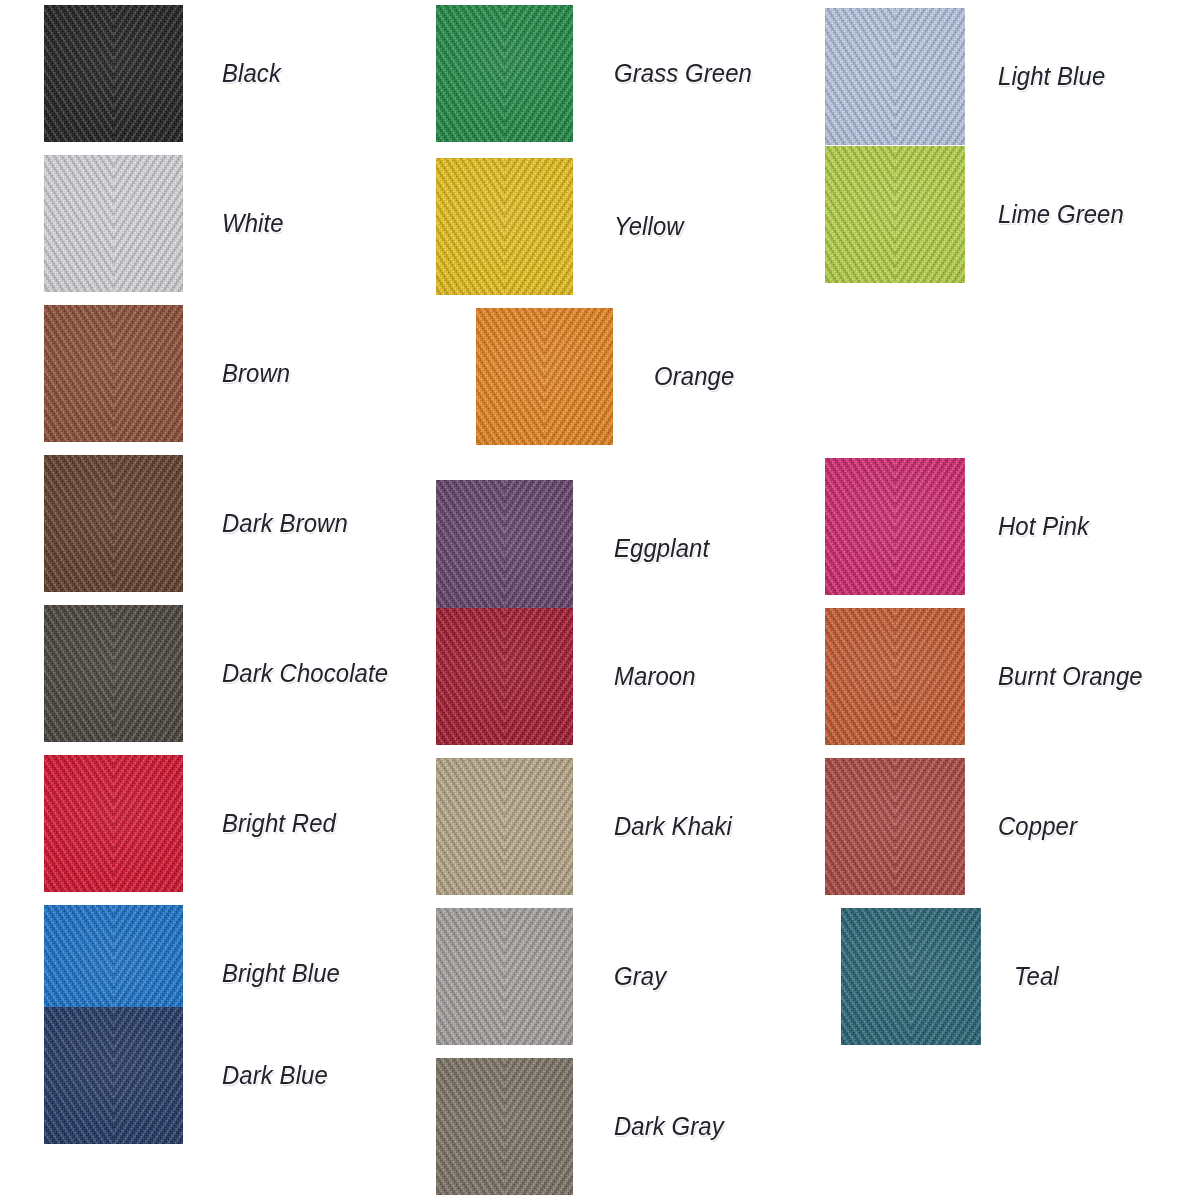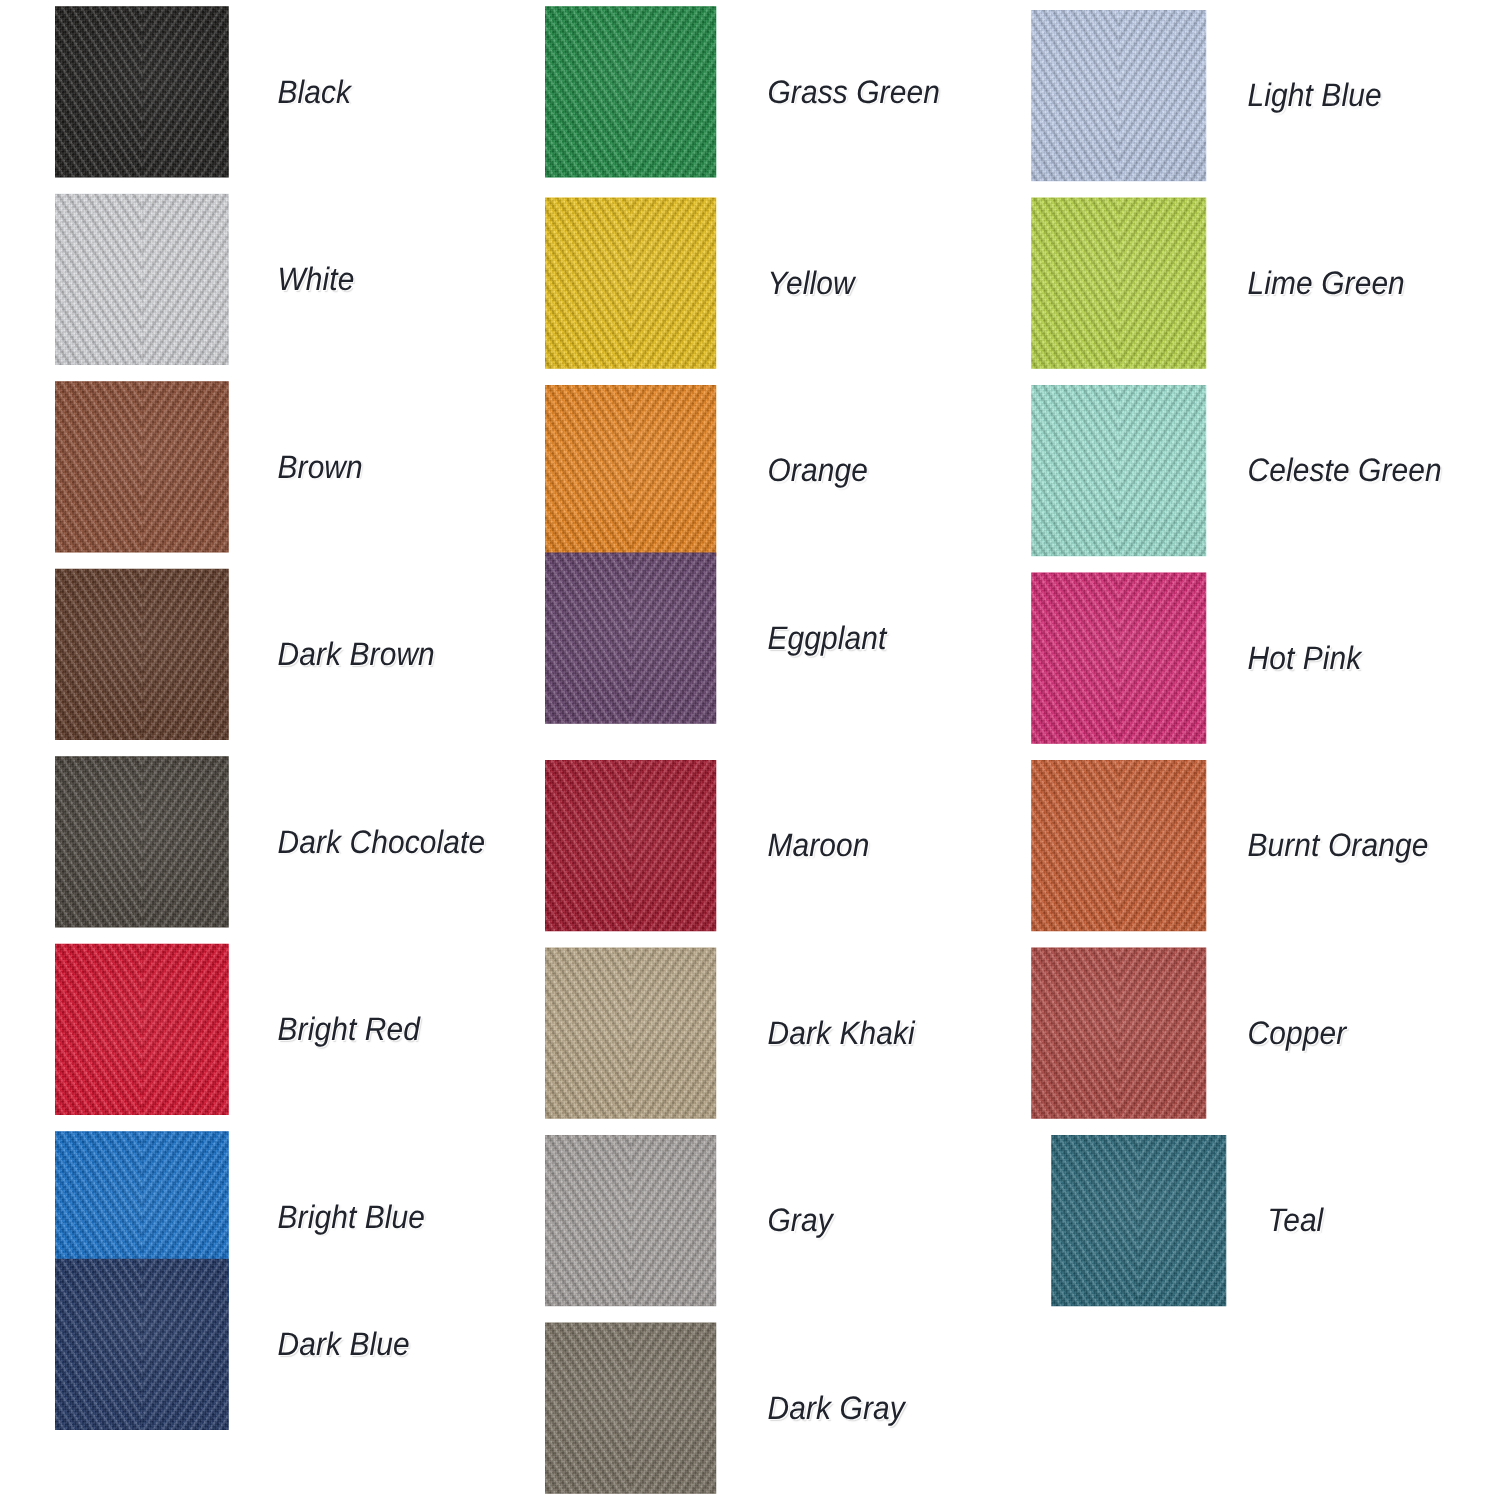--- a/index.html
+++ b/index.html
@@ -241,32 +241,32 @@
         <div class="swatch" title="Yellow" style="background-color: rgb(240, 198, 23);">
           <div class="weave">
             <div class="half left"></div>
             <div class="half right"></div>
           </div>
           <div class="grain"></div>
           <div class="vig"></div>
         </div>
         <div class="label">Yellow</div>
       </div>
-      <div class="entry" style="top: 308px;">
+      <div class="entry" style="top: 308px; margin-left: 40px;">
         <div class="swatch" title="Orange" style="background-color: rgb(240, 134, 27);">
           <div class="weave">
             <div class="half left"></div>
             <div class="half right"></div>
           </div>
           <div class="grain"></div>
           <div class="vig"></div>
         </div>
         <div class="label">Orange</div>
       </div>
-      <div class="entry" style="top: 442px; padding-left: 16px;">
+      <div class="entry" style="top: 480px; padding-left: 16px;">
         <div class="swatch" title="Eggplant" style="background-color: rgb(99, 64, 107);">
           <div class="weave">
             <div class="half left"></div>
             <div class="half right"></div>
           </div>
           <div class="grain"></div>
           <div class="vig"></div>
         </div>
         <div class="label">Eggplant</div>
       </div>
@@ -320,41 +320,30 @@
         <div class="swatch" title="Light Blue" style="background-color: rgb(189, 204, 233);">
           <div class="weave">
             <div class="half left"></div>
             <div class="half right"></div>
           </div>
           <div class="grain"></div>
           <div class="vig"></div>
         </div>
         <div class="label">Light Blue</div>
       </div>
-      <div class="entry" style="top: 158px;">
+      <div class="entry" style="top: 146px;">
         <div class="swatch" title="Lime Green" style="background-color: rgb(186, 217, 68);">
           <div class="weave">
             <div class="half left"></div>
             <div class="half right"></div>
           </div>
           <div class="grain"></div>
           <div class="vig"></div>
         </div>
         <div class="label">Lime Green</div>
-      </div>
-      <div class="entry" style="top: 308px;">
-        <div class="swatch" title="Celeste Green" style="background-color: rgb(156, 227, 211);">
-          <div class="weave">
-            <div class="half left"></div>
-            <div class="half right"></div>
-          </div>
-          <div class="grain"></div>
-          <div class="vig"></div>
-        </div>
-        <div class="label">Celeste Green</div>
       </div>
       <div class="entry" style="top: 458px;">
         <div class="swatch" title="Hot Pink" style="background-color: rgb(216, 34, 113);">
           <div class="weave">
             <div class="half left"></div>
             <div class="half right"></div>
           </div>
           <div class="grain"></div>
           <div class="vig"></div>
         </div>

